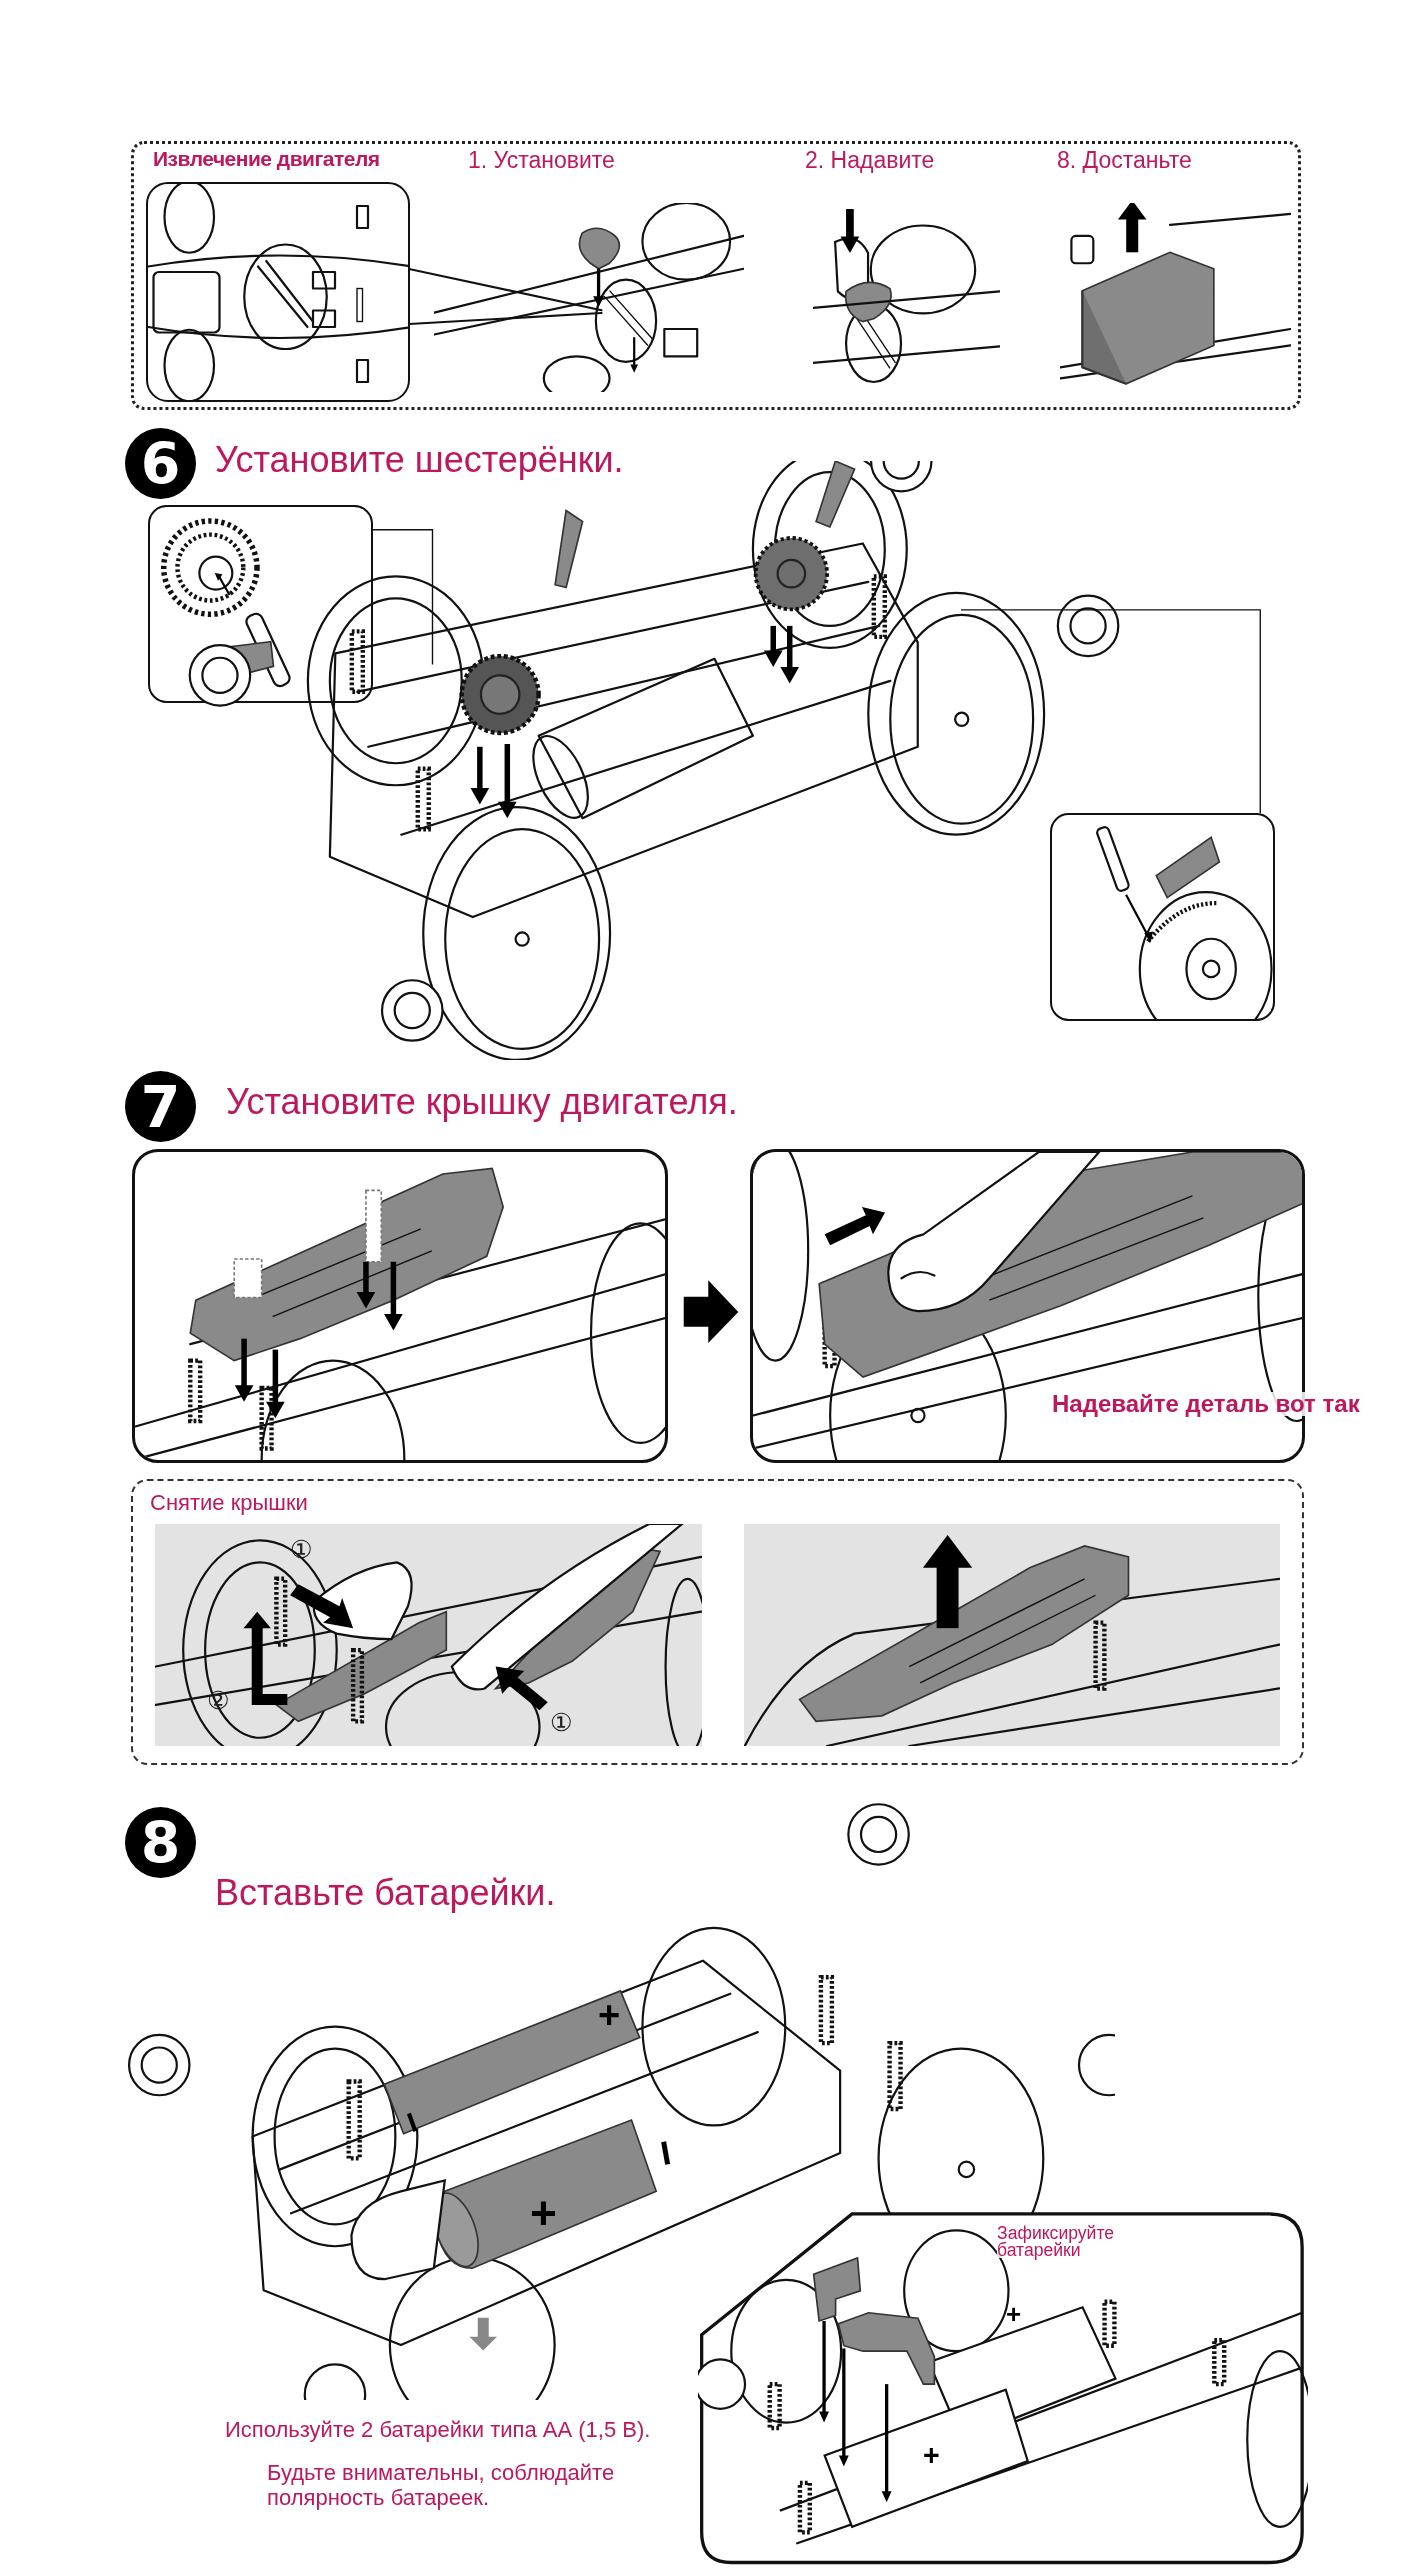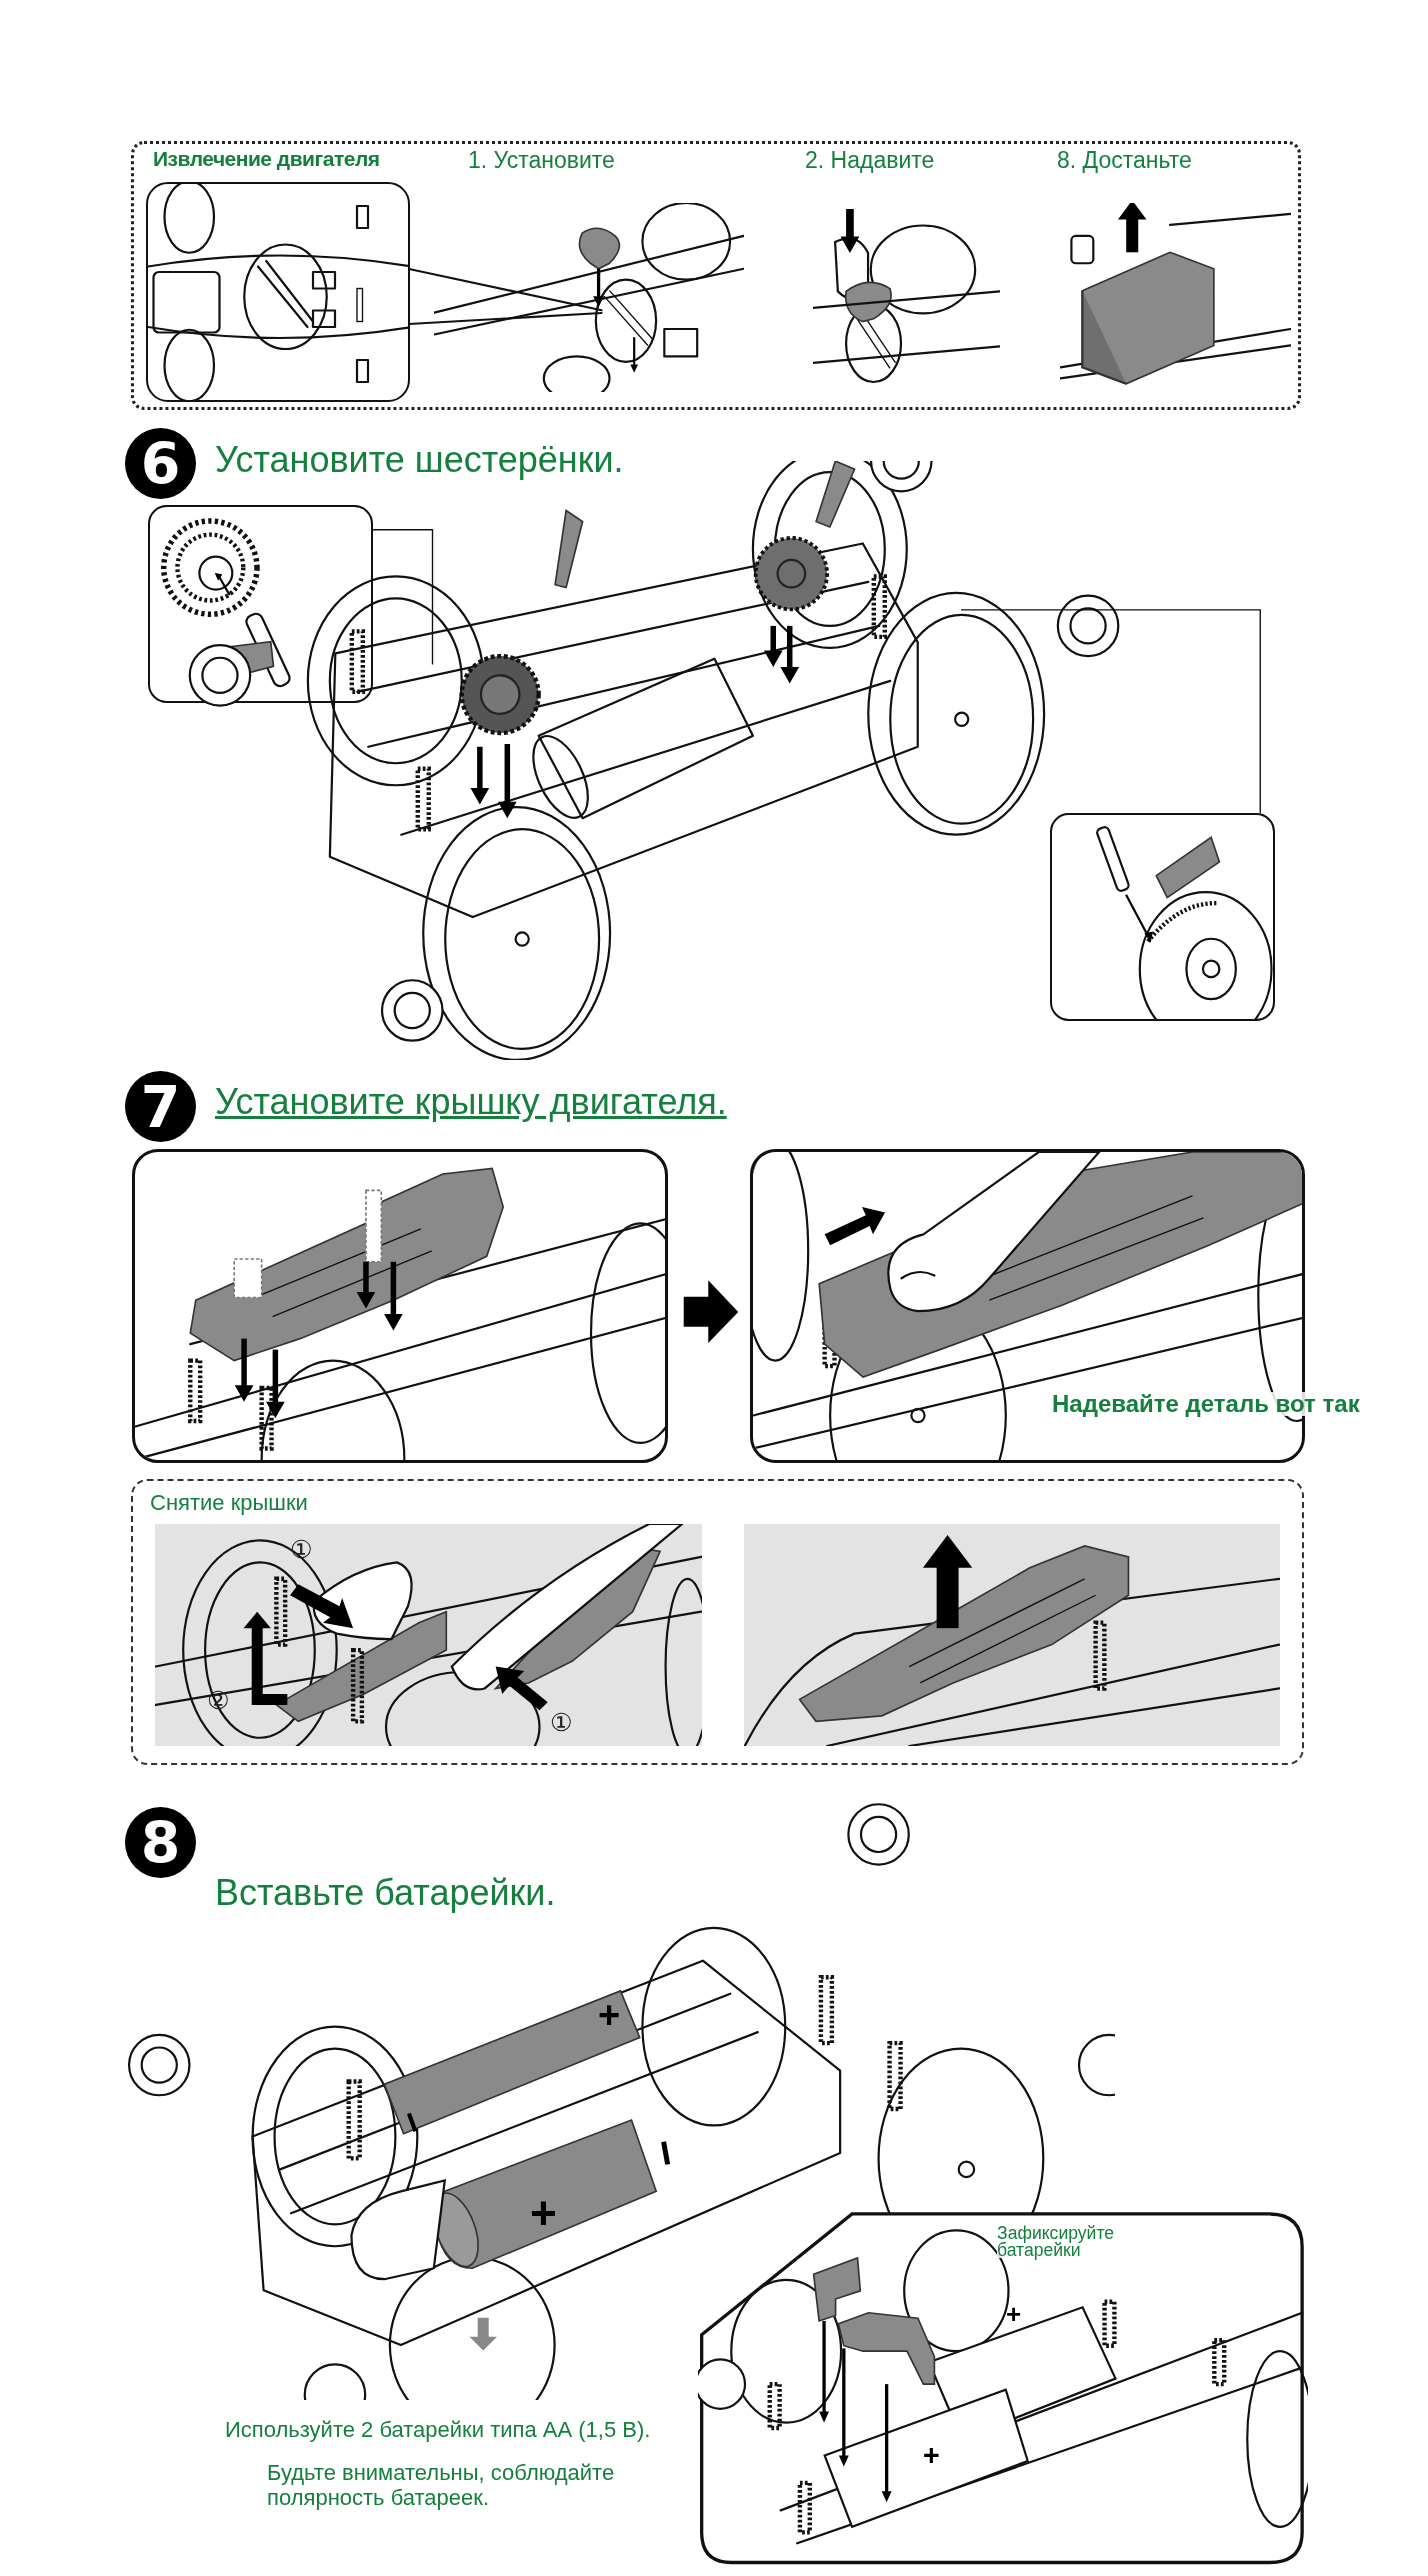--- a/index.html
+++ b/index.html
@@ -1,19 +1,19 @@
 <!DOCTYPE html>
 <html style="font-size:8.8px"><head>
 <meta charset="utf-8">
 <style>
   html, body { margin:0; padding:0; background:#ffffff; }
   body { width:1429px; height:2576px; position:relative; overflow:hidden;
          font-family:"Liberation Sans", "DejaVu Sans", sans-serif; color:#1a1a1a; }
   .abs { position:absolute; }
-  .txt { font-family:"Liberation Sans", "DejaVu Sans", sans-serif; color:#15803d; white-space:nowrap; }
+  .txt { font-family:"Liberation Sans", "DejaVu Sans", sans-serif; color:#be185d; white-space:nowrap; }
 
   
   #motor-removal { left:131px; top:141px; width:1170px; height:269px;
     border:3.3px dotted #222; border-radius:13px; box-sizing:border-box; }
   .mr-title { font-size:21px; font-weight:bold; letter-spacing:-0.5px; }
   .mr-step  { font-size:23px; }
 
   .inset-box { border:2.7px solid #111; border-radius:22px; box-sizing:border-box; background:#fff; overflow:hidden; }
   .plain-box { border:2.2px solid #111; border-radius:18.7px; box-sizing:border-box; background:#fff; overflow:hidden; }
 
@@ -192,21 +192,21 @@
     <rect class="whitefill" x="100" y="20" width="22" height="120" rx="8" transform="rotate(-20 110 80)"></rect>
     <path d="M135 145 L175 220" stroke="#000" stroke-width="4"></path>
     <polygon class="blk" points="168,215 184,212 180,232"></polygon>
     <path class="gray" d="M190 110 L290 40 L305 85 L210 150 Z"></path>
   </svg>
 </div>
 
 <div class="abs step-circle" style="left:125px; top:1071px;">
   <span>7</span>
 </div>
-<div class="abs txt step-title" style="left:215px; top:1081px;text-decoration:underline;">Установите крышку двигателя.</div>
+<div class="abs txt step-title" style="left:226px; top:1081px;">Установите крышку двигателя.</div>
 
 <div class="abs panel7" style="left:132px; top:1149px; width:536px; height:314px;">
   <svg width="536" height="314" viewBox="0 0 975 572">
     <path class="ln" d="M0 500 L975 220 M0 560 L975 300 M100 350 L975 120"></path>
     <ellipse class="ln" cx="360" cy="560" rx="130" ry="180" fill="#fff"></ellipse>
     <ellipse class="ln" cx="920" cy="330" rx="90" ry="200" fill="#fff"></ellipse>
     <rect x="100" y="380" width="18" height="110" fill="none" stroke="#111" stroke-width="8" stroke-dasharray="5 4"></rect>
     <rect x="230" y="430" width="18" height="110" fill="none" stroke="#111" stroke-width="8" stroke-dasharray="5 4"></rect>
 
     <path class="gray" d="M110 270 L420 130 L450 90 L560 40 L650 30 L670 100 L640 190 L470 270 L300 340 L180 380 L100 330 Z"></path>

